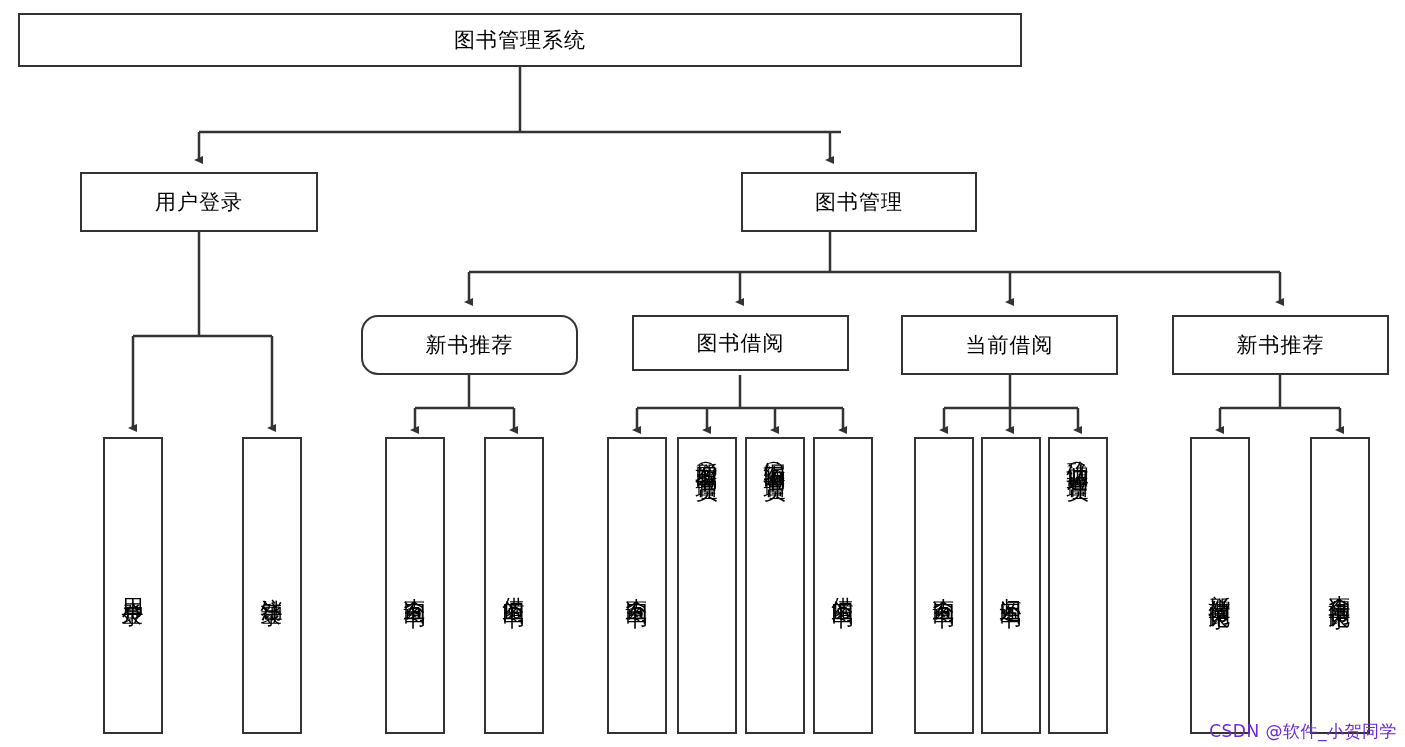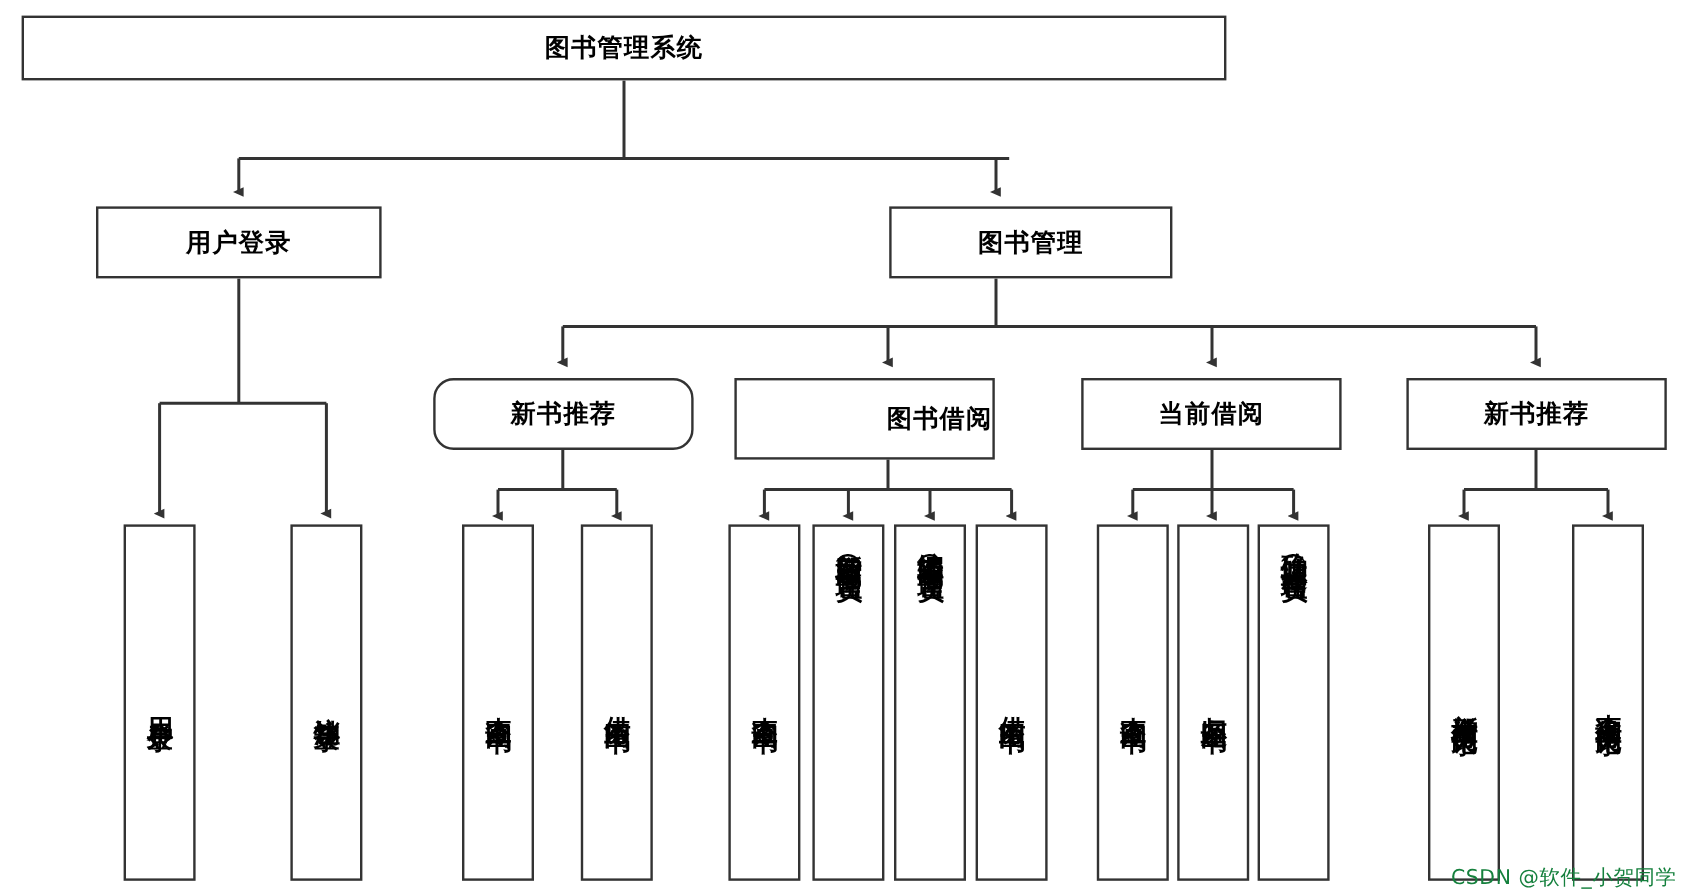--- a/index.html
+++ b/index.html
@@ -27,21 +27,20 @@
   }
   .node {
     position: absolute;
     box-sizing: border-box;
     background: #ffffff;
     border: 2px solid #333333;
     display: flex;
     align-items: center;
     justify-content: center;
     color: #000000;
-    font-weight: bold;
   }
   .node .label {
     display: block;
     text-align: center;
     line-height: 1.18;
     color: #000000;
   }
   
   .node.horiz .label {
     font-size: 21px;
@@ -64,21 +63,21 @@
   }
   .node.vert.mid {
     align-items: center;
     padding-top: 0;
   }
   .watermark {
     position: absolute;
     right: 8px;
     bottom: 4px;
     font-size: 17px;
-    color: #15803d;
+    color: #6d28d9;
     white-space: nowrap;
     letter-spacing: 0.5px;
   }
 </style>
 </head>
 <body>
 
 <div id="canvas">
 
   <svg class="wires" viewBox="0 0 1405 747" xmlns="http://www.w3.org/2000/svg">
@@ -138,21 +137,21 @@
   <div class="node horiz" style="left:80px; top:172px; width:238px; height:60px;">
     <span class="label">用户登录</span>
   </div>
   <div class="node horiz" style="left:741px; top:172px; width:236px; height:60px;">
     <span class="label">图书管理</span>
   </div>
 
   <div class="node horiz" style="left:361px; top:315px; width:217px; height:60px;border-radius:17px;">
     <span class="label">新书推荐</span>
   </div>
-  <div class="node horiz" style="left:612px; top:315px; width:217px; height:68px;justify-content:flex-end;">
+  <div class="node horiz" style="left:632px; top:315px; width:217px; height:56px;">
     <span class="label">图书借阅</span>
   </div>
   <div class="node horiz" style="left:901px; top:315px; width:217px; height:60px;">
     <span class="label">当前借阅</span>
   </div>
   <div class="node horiz" style="left:1172px; top:315px; width:217px; height:60px;">
     <span class="label">新书推荐</span>
   </div>
 
   <div class="node vert mid" style="left:103px; top:437px; width:60px; height:297px;">

